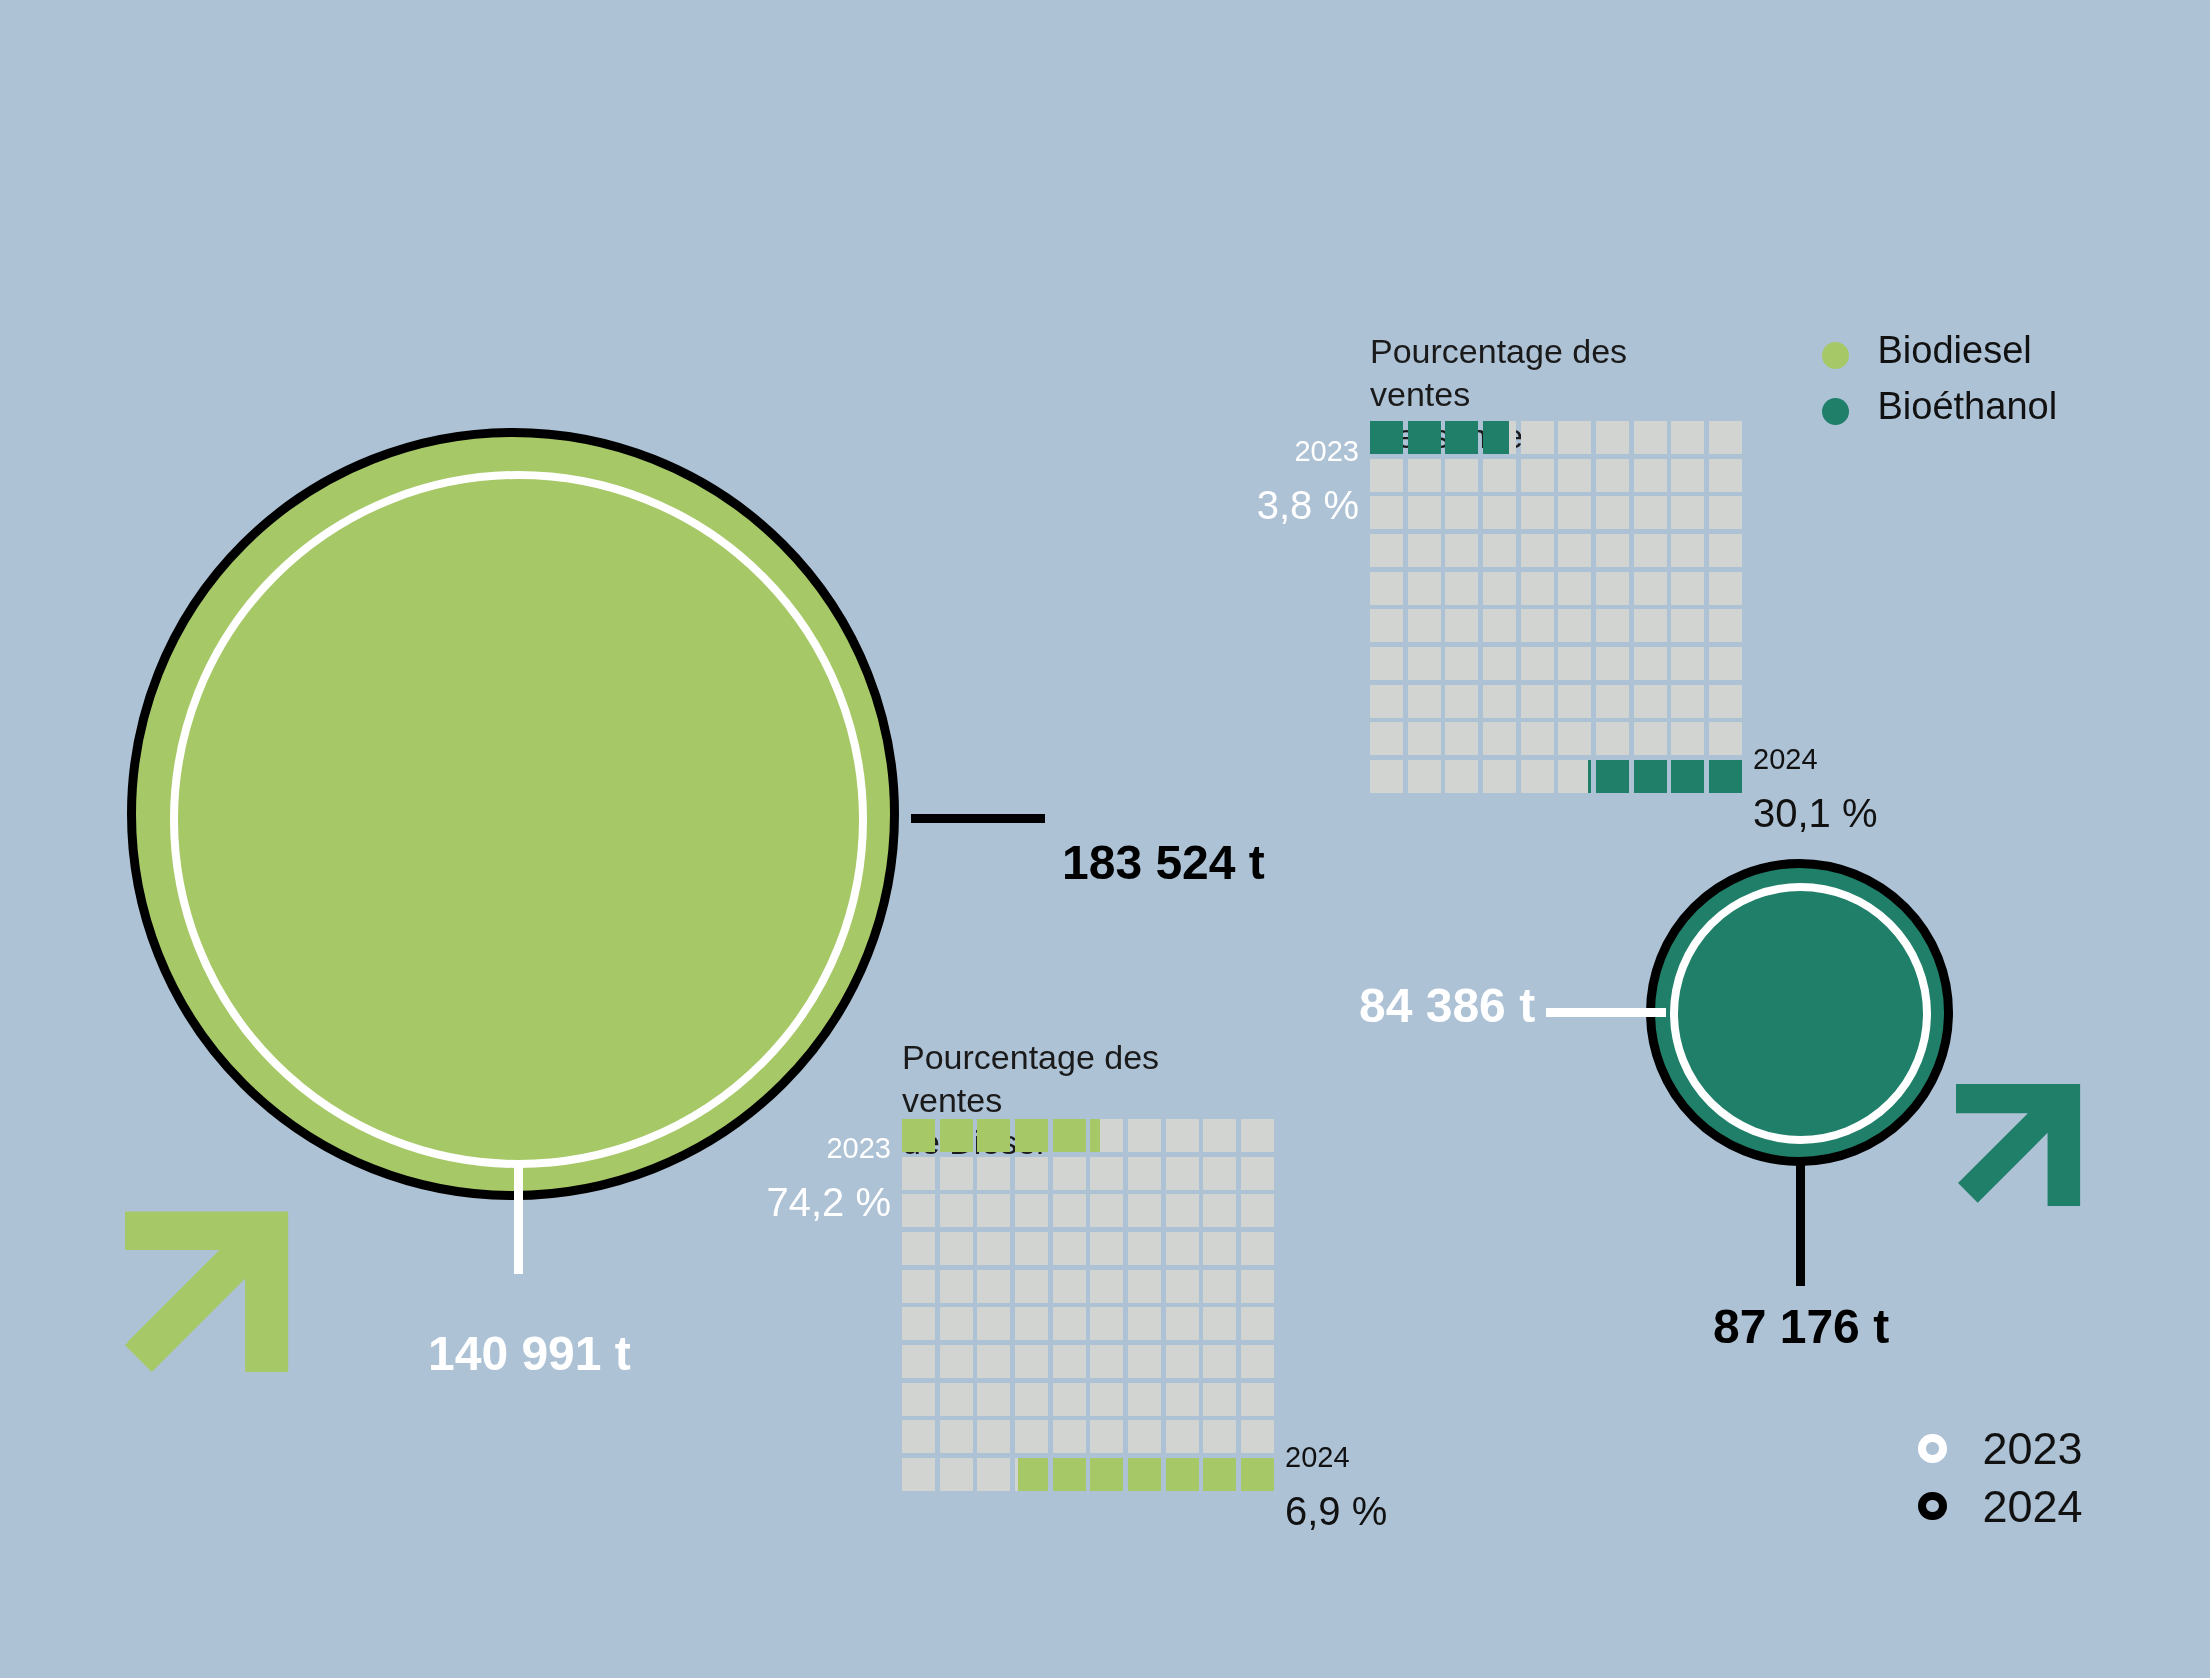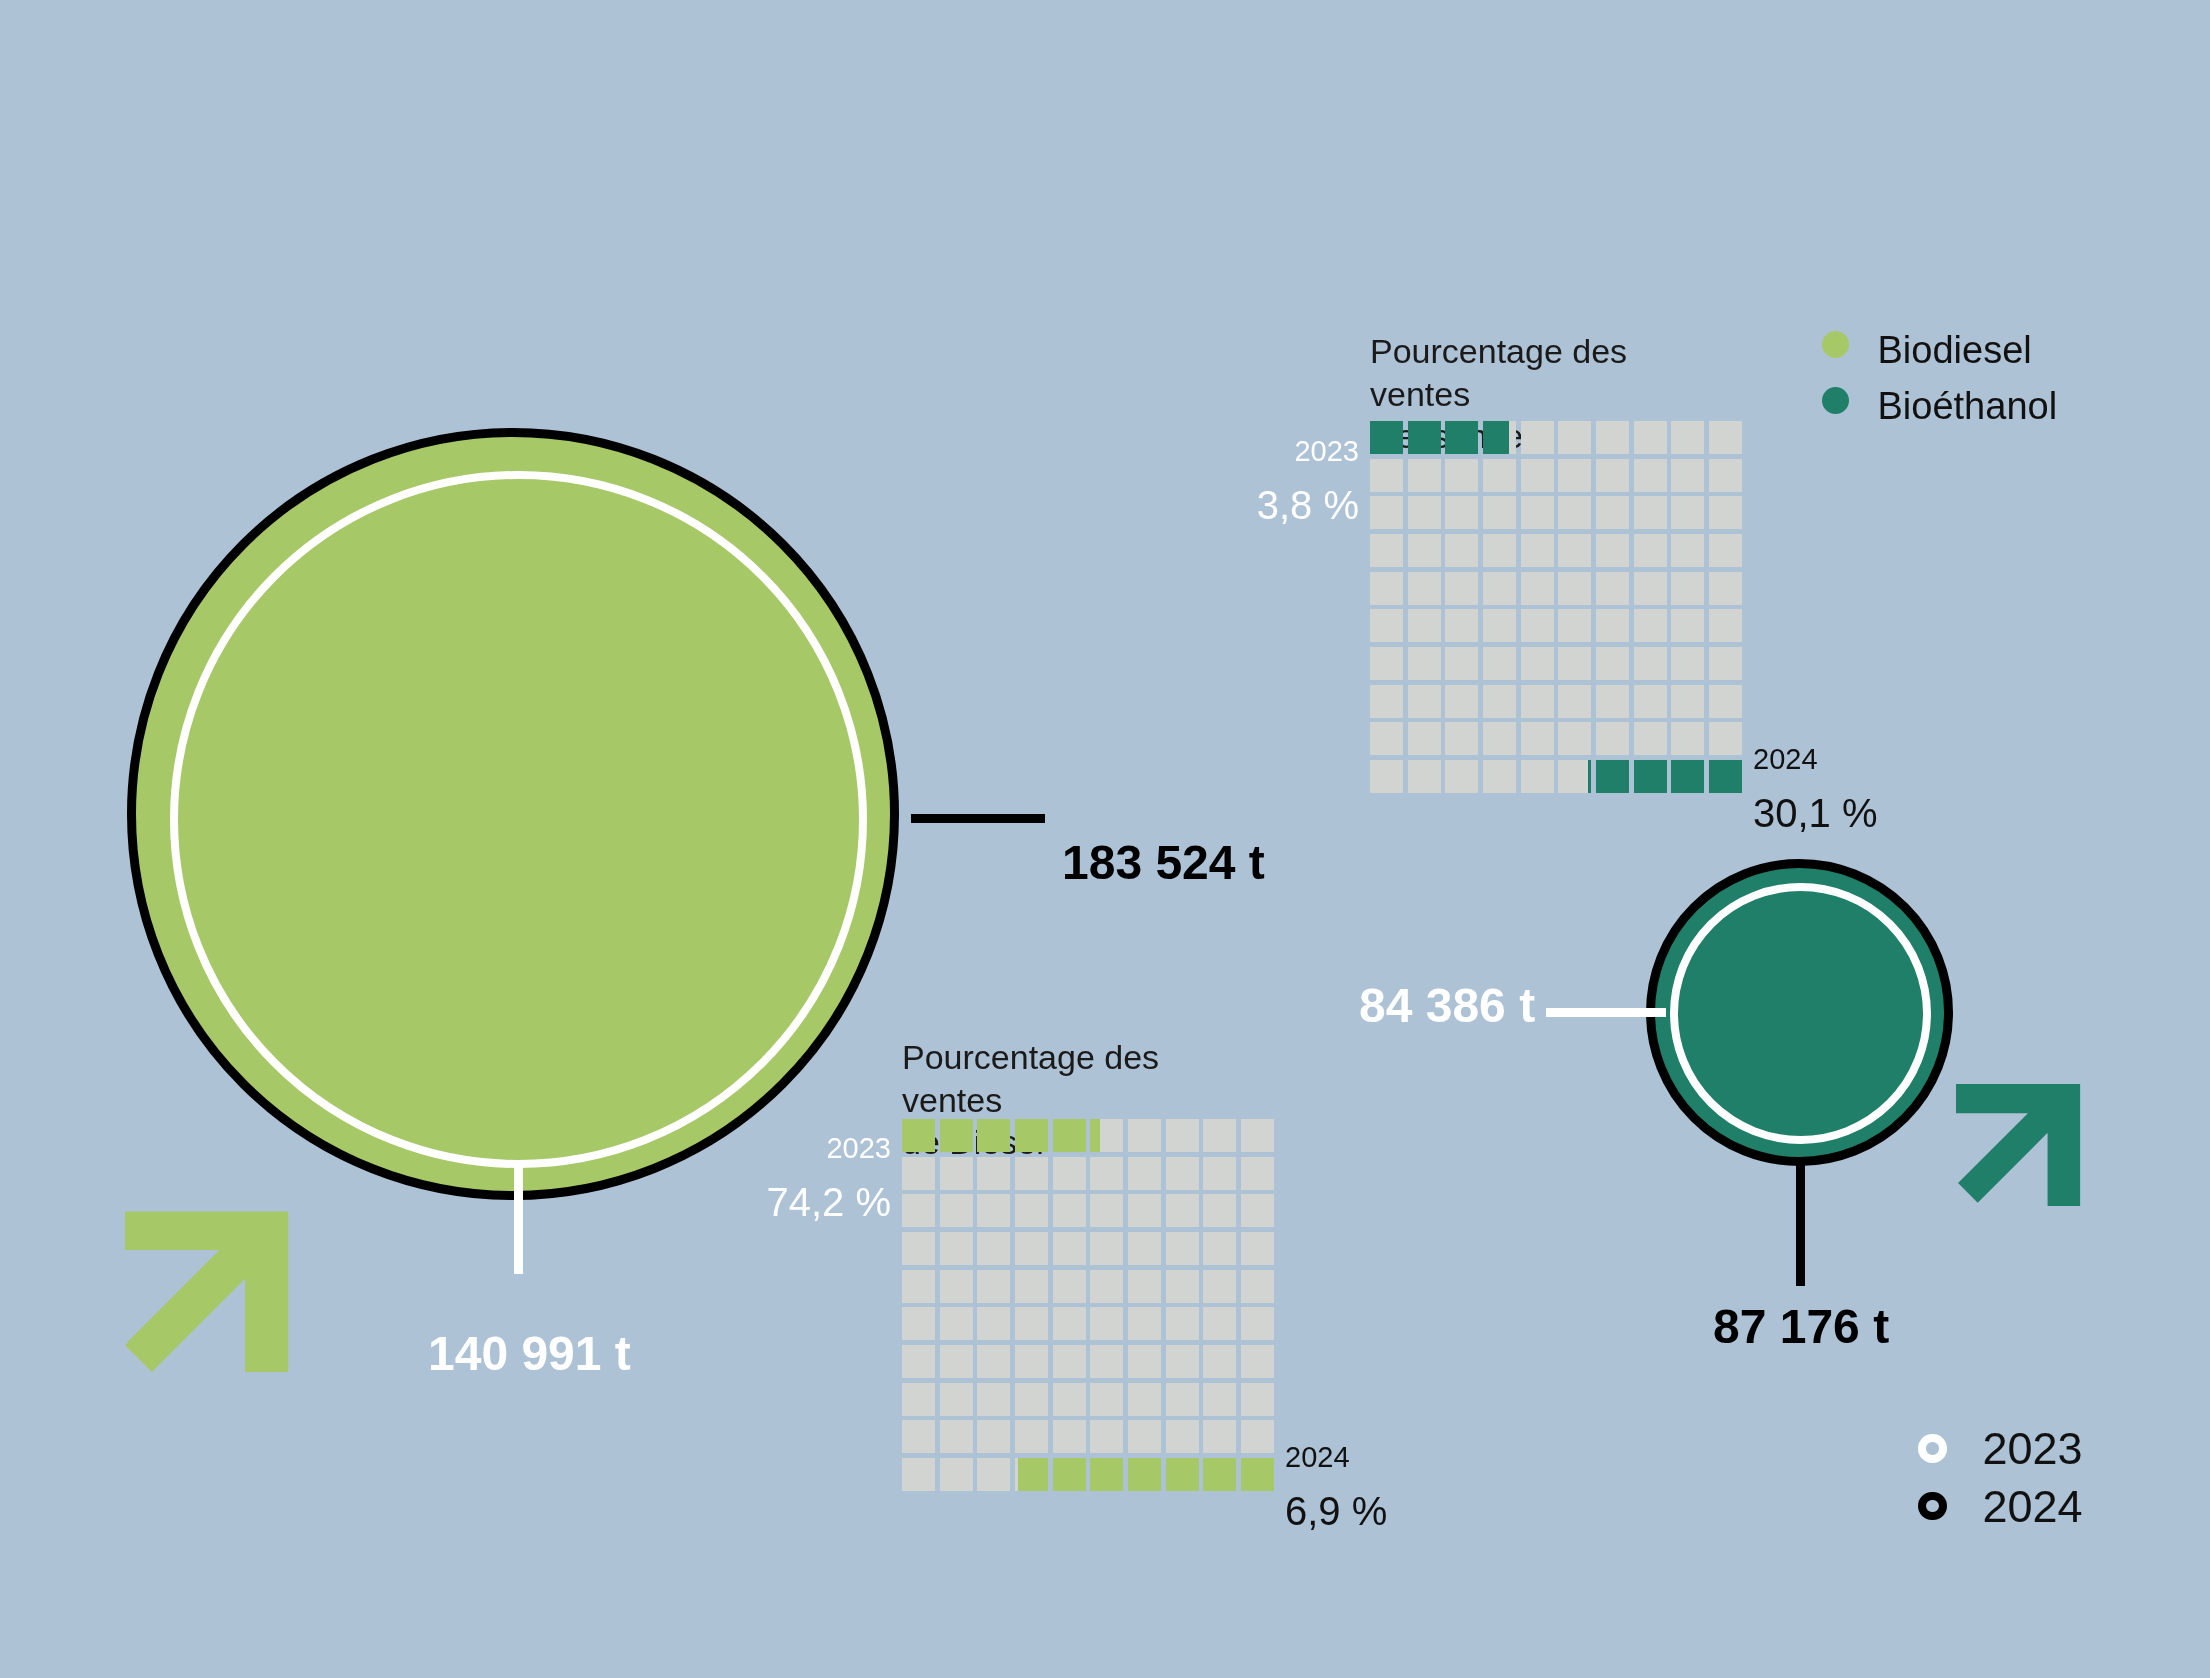--- a/index.html
+++ b/index.html
@@ -189,21 +189,21 @@
   #diesel-label-2024 { left: 383px; top: 389px; width: 178px; }
 
   
   #legend-series {
     position: absolute;
     left: 1822px;
     top: 331px;
   }
   .legend-row {
     display: flex;
-    align-items: flex-start;
+    align-items: flex-end;
     margin-bottom: 18px;
     white-space: nowrap;
   }
   .legend-dot {
     width: 27px;
     height: 27px;
     border-radius: 50%;
     margin-right: 28.5px;
     flex: none;
   }

